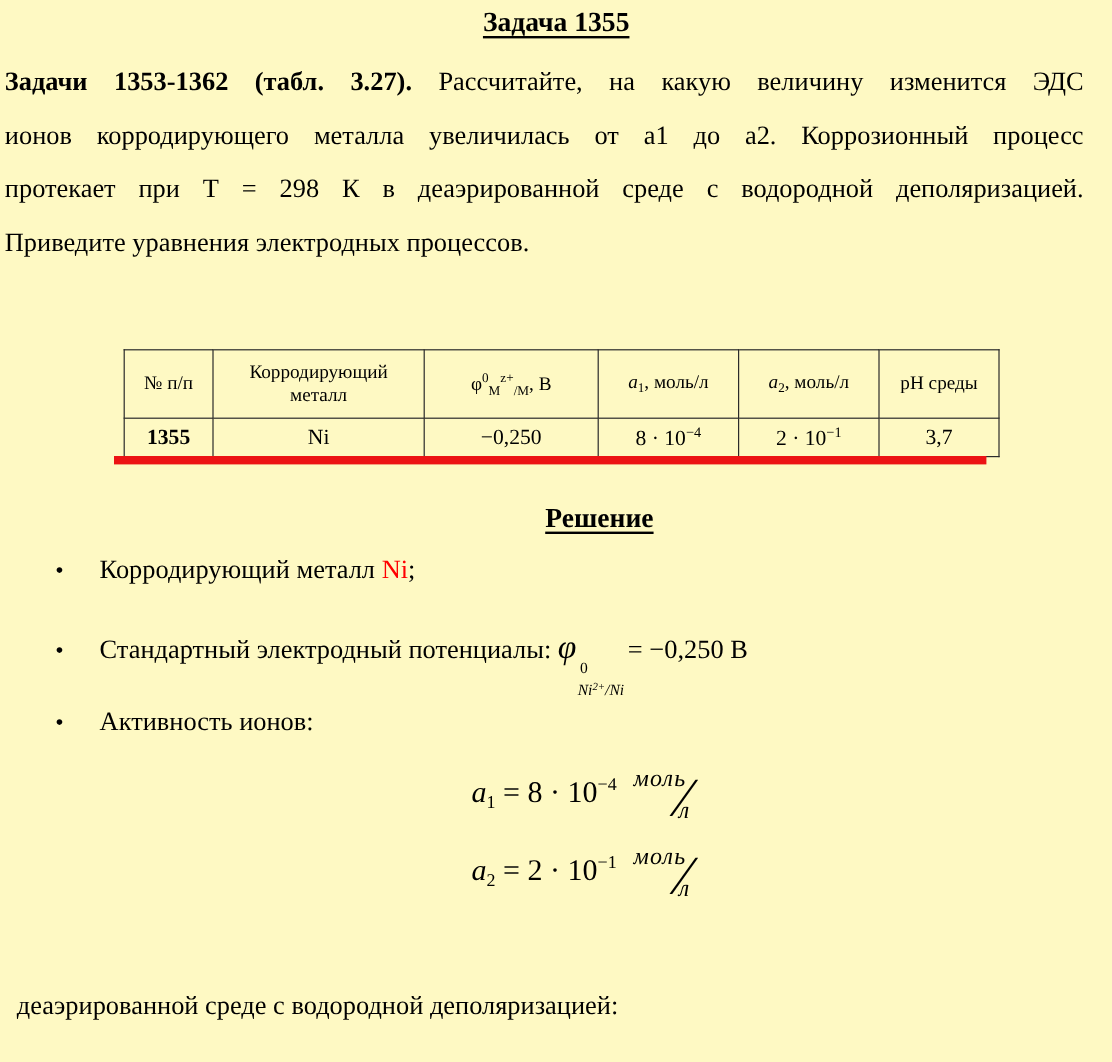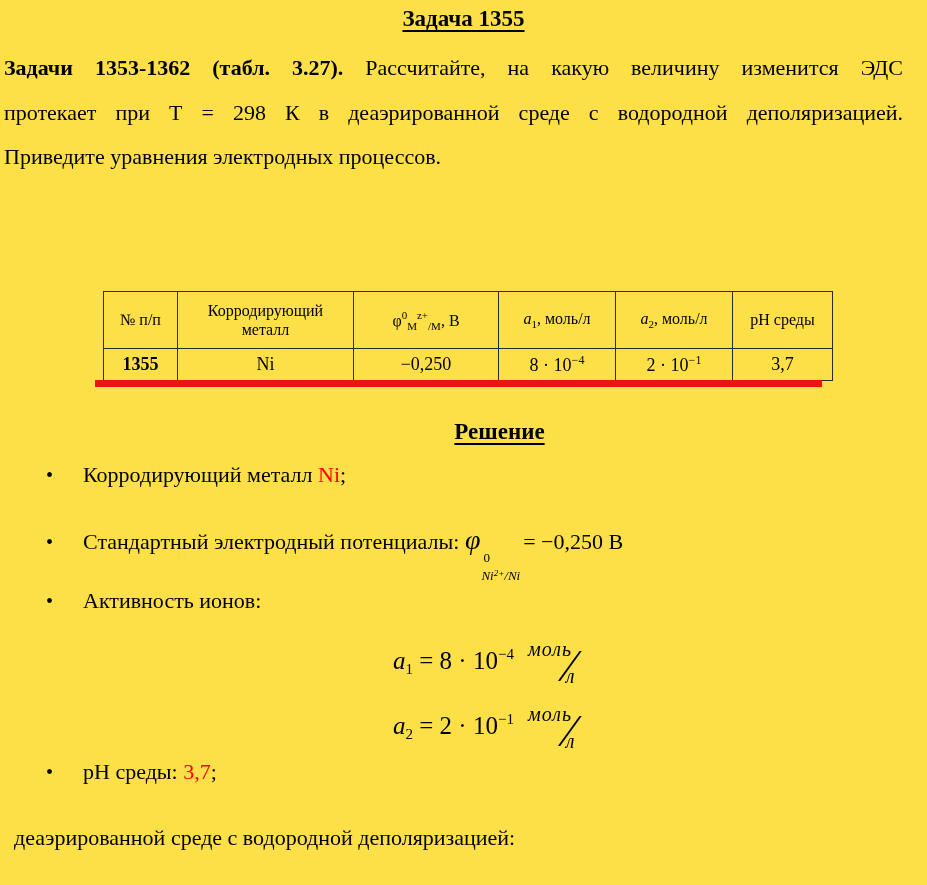--- a/index.html
+++ b/index.html
@@ -1,20 +1,20 @@
 <!DOCTYPE html>
 <html><head>
 <meta charset="utf-8">
 <style>
   html, body { margin: 0; padding: 0; background: #ffffff; }
   .page {
     position: relative;
     width: 927px;
     height: 885px;
-    background: #fde047;
+    background: #fef9c3;
     overflow: hidden;
     font-family: "Liberation Serif", "DejaVu Serif", serif;
     color: #000000;
   }
   
   .doc-title {
     position: absolute; top: 6px; left: 0; width: 100%;
     text-align: center; font-size: 23px; font-weight: bold;
   }
   .doc-title .u, .section-heading .u {
@@ -103,20 +103,21 @@
 <body>
 
 <div class="page">
 
   <div class="doc-title">
     <span class="u">Задача 1355</span>
   </div>
 
   <div class="intro">
     <div class="jline"><span class="b">Задачи 1353-1362 (табл. 3.27).</span> <span>Рассчитайте, на какую величину изменится ЭДС</span></div>
+    <div class="jline">ионов корродирующего металла увеличилась от a1 до a2. Коррозионный процесс</div>
     <div class="jline">протекает при Т = 298 К в деаэрированной среде с водородной деполяризацией.</div>
     <div class="jline-last">Приведите уравнения электродных процессов.</div>
   </div>
 
   <table class="data-table">
     <tbody>
         <tr class="hrow">
       <td style="width:69px">№ п/п</td>
       <td style="width:171px" class="metal-hdr">
         <span>Корродирующий</span>
@@ -166,21 +167,18 @@
   </div>
 
   <div class="formula formula-a1">
     <span class="ital">a</span><span class="fsub">1</span><span> = 8 · 10</span><span class="fsup">−4</span><span class="dfrac"><span class="fn">моль</span><span class="fs">∕</span><span class="fd">л</span></span>
   </div>
 
   <div class="formula formula-a2">
     <span class="ital">a</span><span class="fsub">2</span><span> = 2 · 10</span><span class="fsup">−1</span><span class="dfrac"><span class="fn">моль</span><span class="fs">∕</span><span class="fd">л</span></span>
   </div>
 
-  <div class="bullet bullet-b4">
-    <span class="dot">•</span><span>pH среды: </span><span class="red-text">3,7</span><span>;</span>
-  </div>
 
   <div class="footer-par">
     <div class="fl2">деаэрированной среде с водородной деполяризацией:</div>
   </div>
 
 </div>
 
 </body></html>

